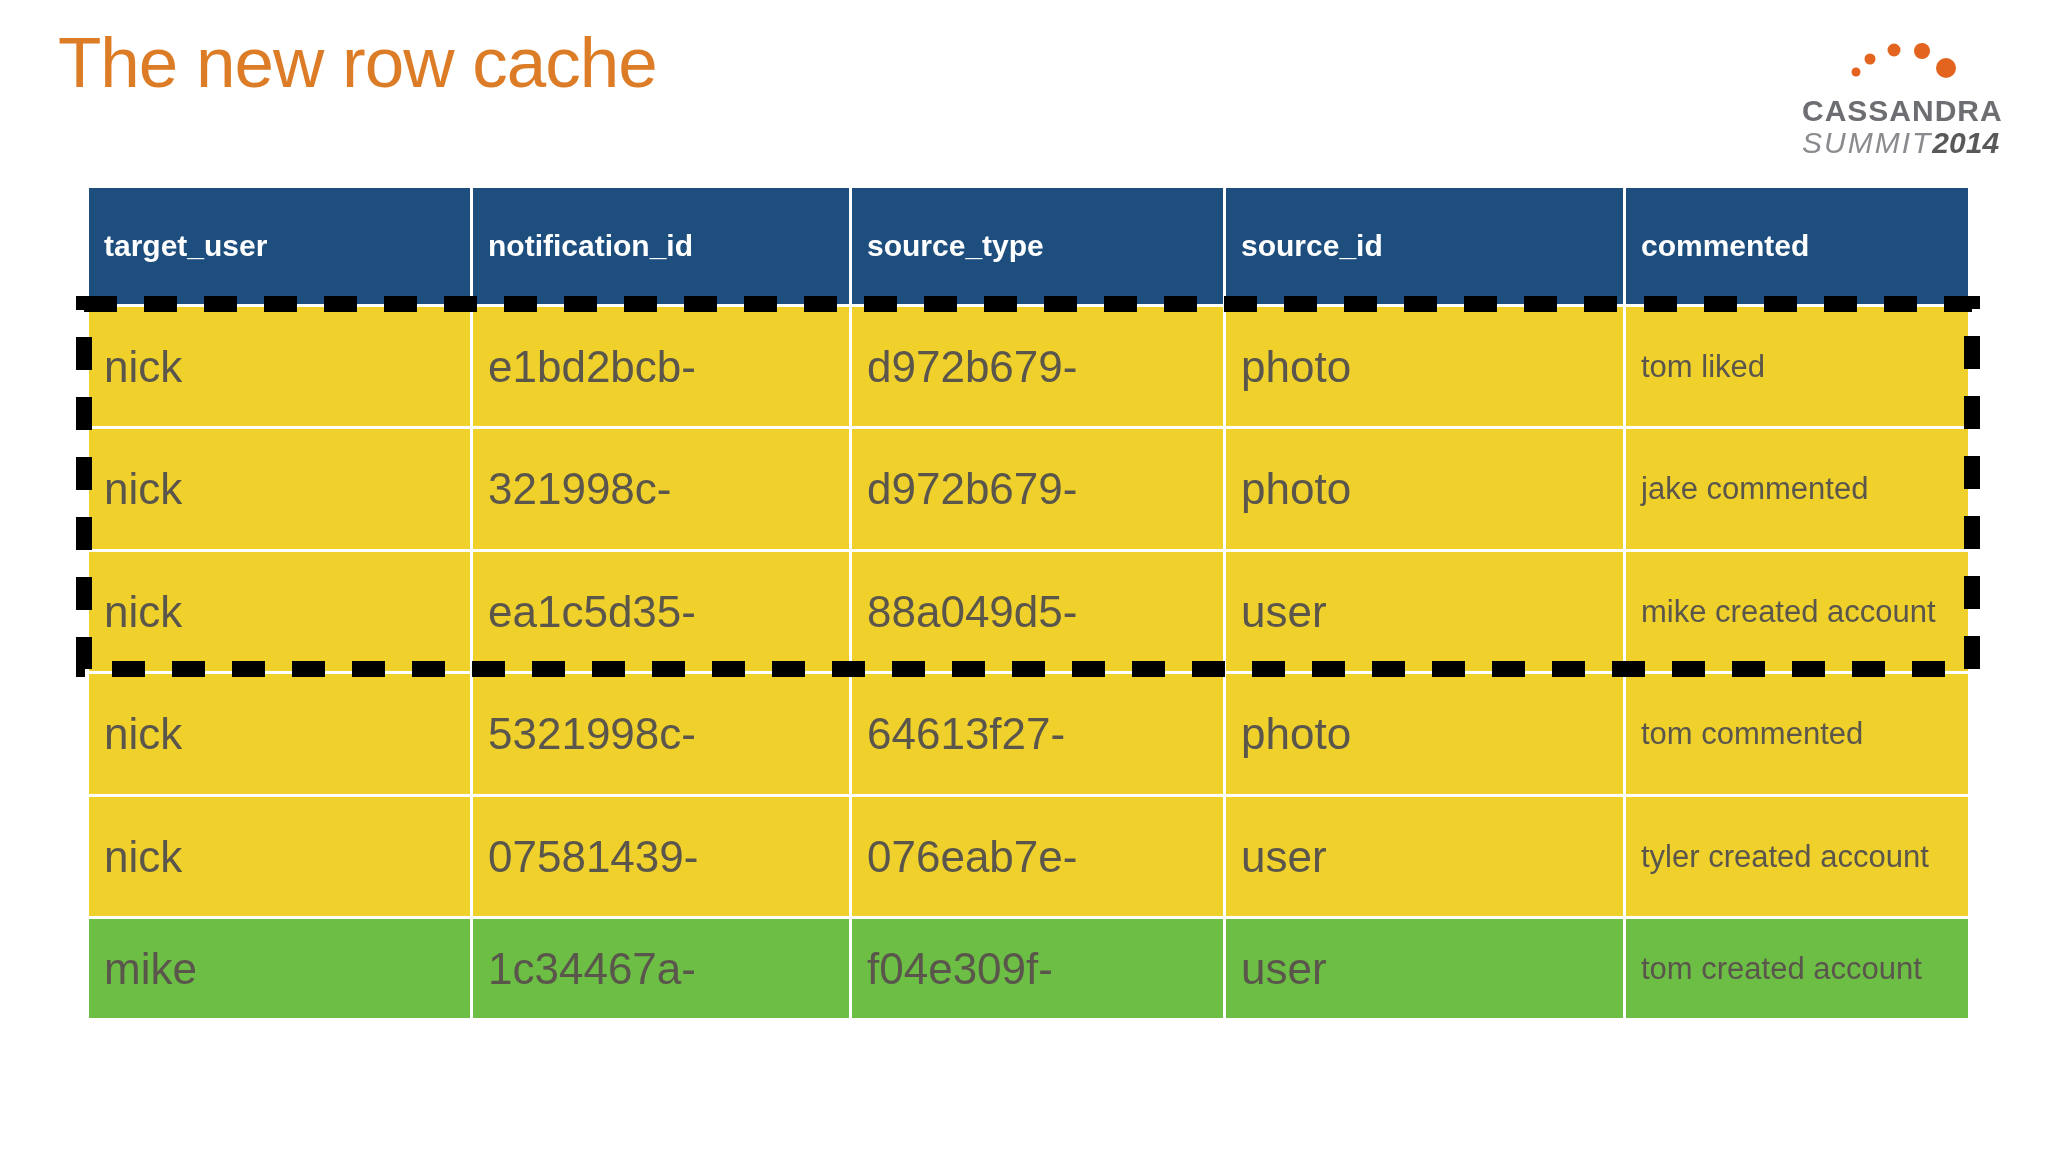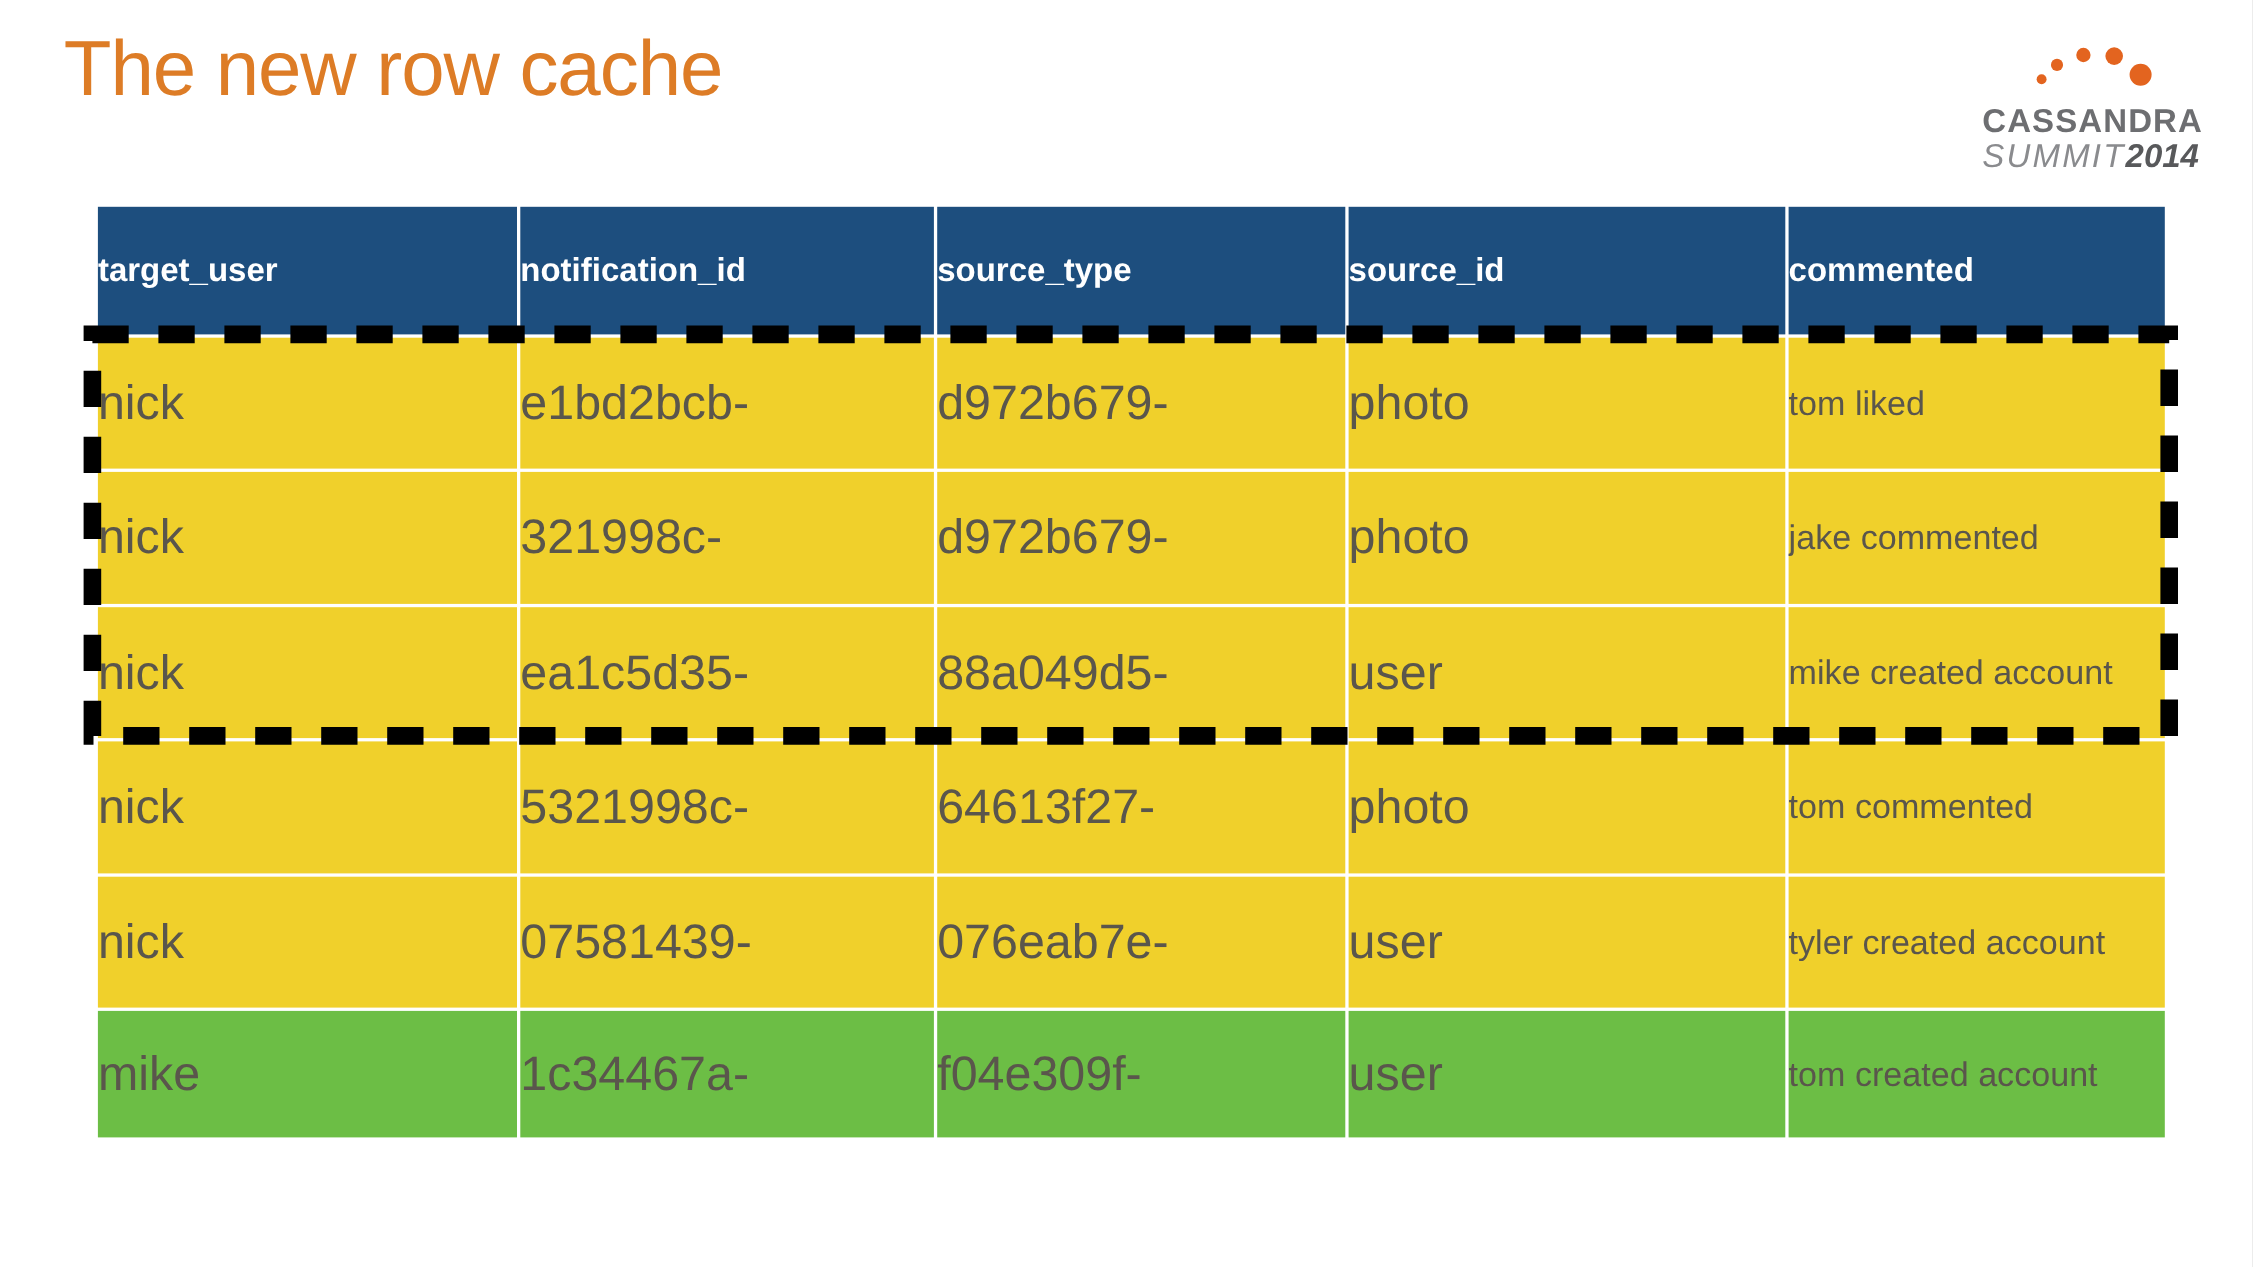--- a/index.html
+++ b/index.html
@@ -67,23 +67,24 @@
     column-gap:3px;
     margin-bottom:3px;
   }
   .trow:last-child{margin-bottom:0;}
   .trow.head{height:116px;}
   .trow.r0{height:119px;}
   .trow.r1{height:120px;}
   .trow.r2{height:119px;}
   .trow.r3{height:120px;}
   .trow.r4{height:119px;}
-  .trow.r5{height:115px;}
+  .trow.r5{height:99px;}
   .cell{
     display:flex;align-items:center;
+    padding-left:15px;
     overflow:hidden;
     white-space:nowrap;
   }
   .head .cell{
     background:var(--header_blue);
     color:var(--header_text);
     font-weight:bold;
     font-size:30px;
   }
   .yellow .cell{background:var(--row_yellow);text-align:right;}

